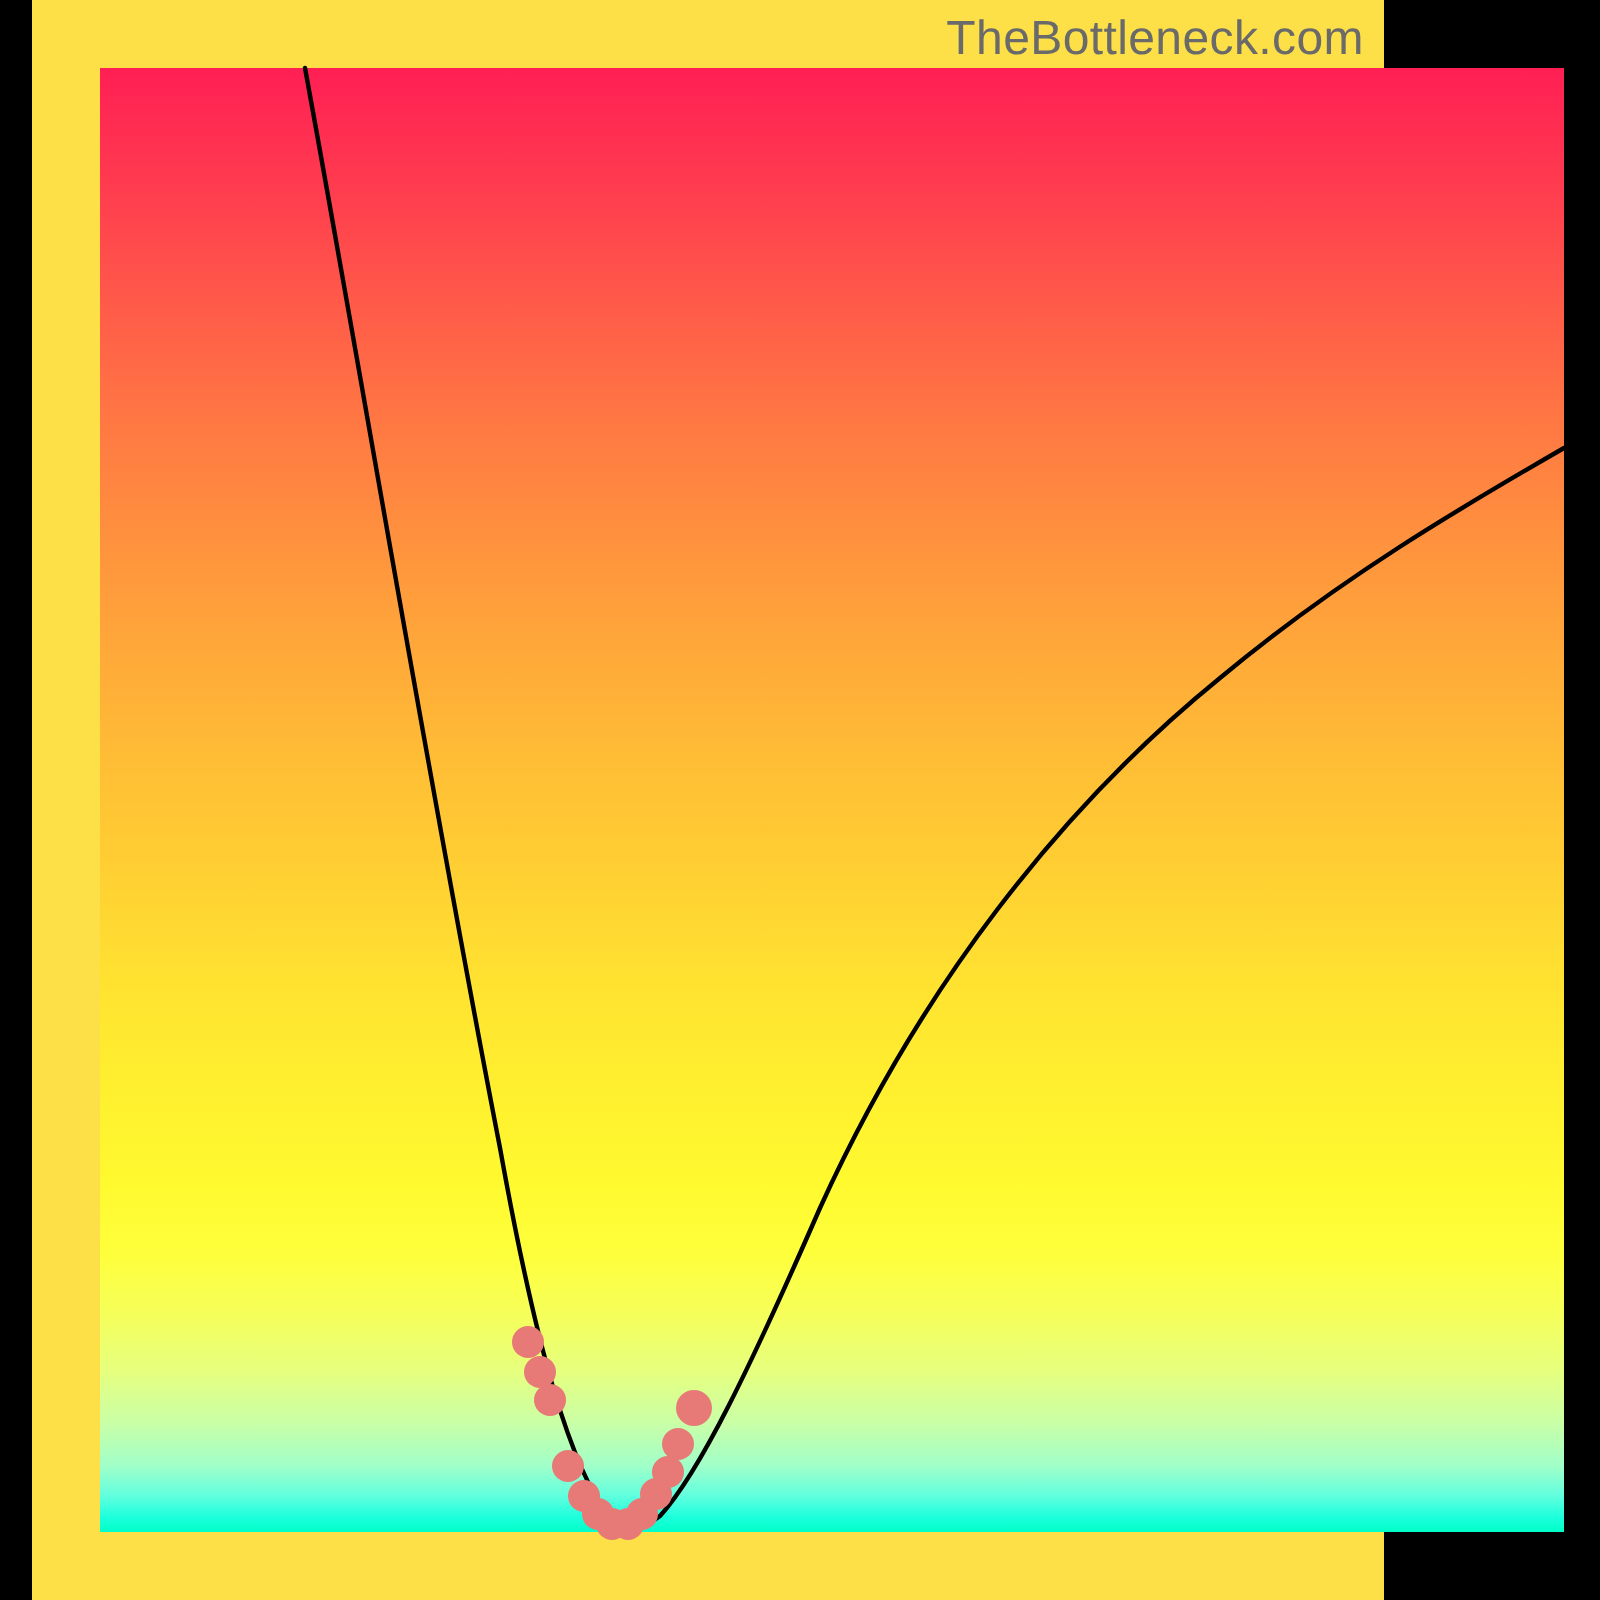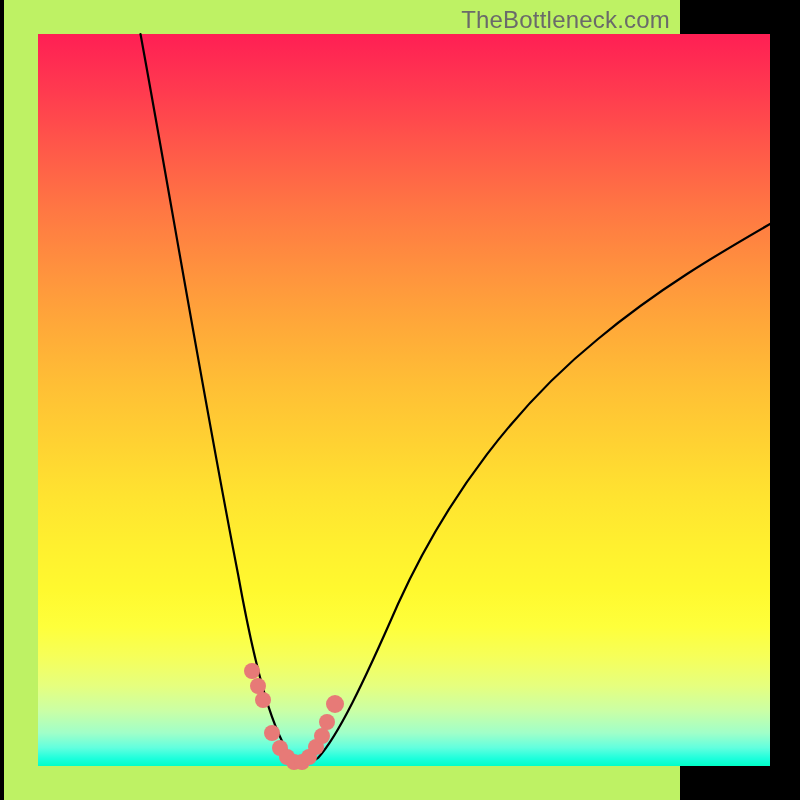--- a/index.html
+++ b/index.html
@@ -6,25 +6,25 @@
     margin: 0;
     padding: 0;
     width: 800px;
     height: 800px;
     overflow: hidden;
     background: #000;
     font-family: Arial, Helvetica, sans-serif;
   }
   .frame {
     position: absolute;
-    left: 4px;
+    left: 16px;
     top: 0;
     width: 676px;
     height: 800px;
-    background: #bef264;
+    background: #fde047;
   }
   .plot {
     position: absolute;
     left: 34px;
     top: 34px;
     width: 732px;
     height: 732px;
     
     background: linear-gradient(
       to bottom,

